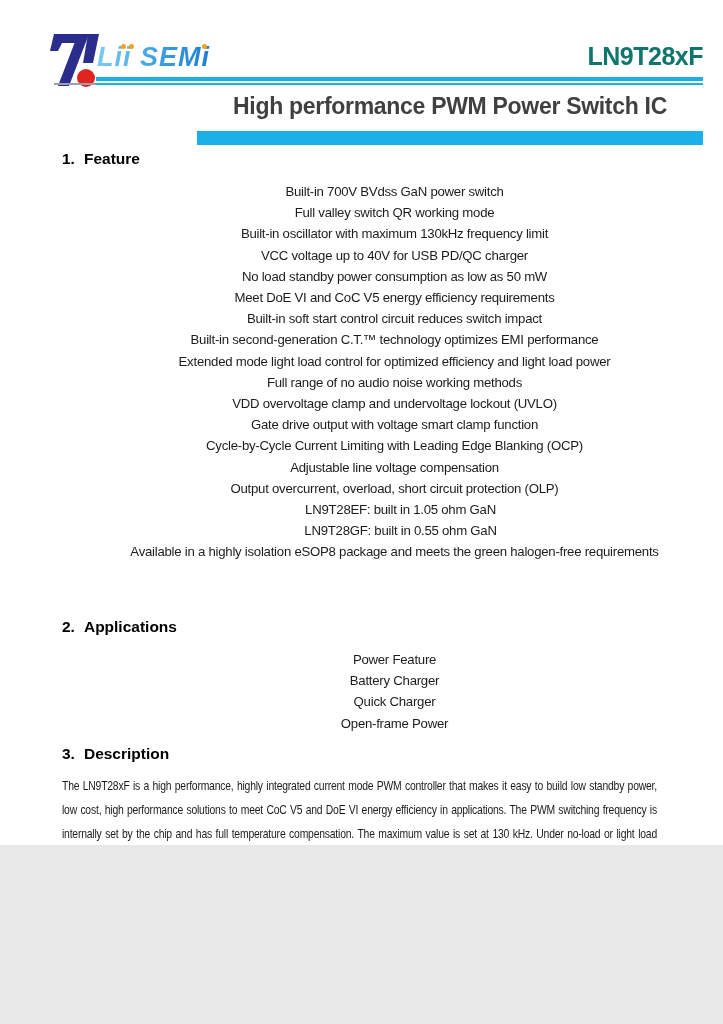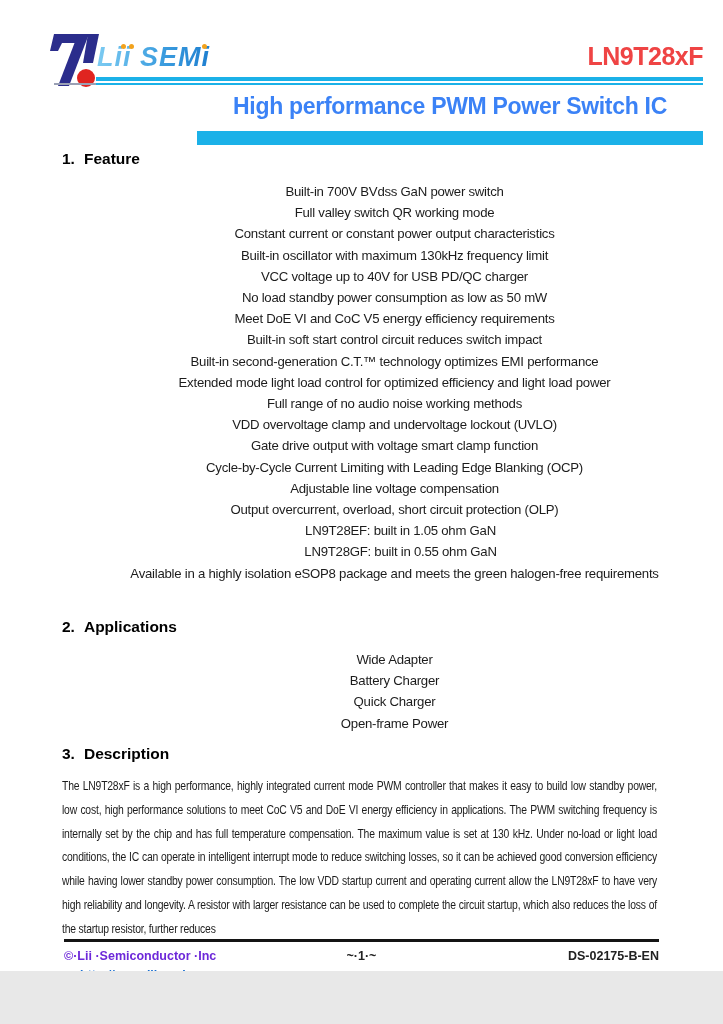--- a/index.html
+++ b/index.html
@@ -5,48 +5,48 @@
   :root{
     --accent-cyan:#1BB1E8;
     --logo-navy:#2B2D8C;
     --logo-red:#E02420;
     --link-blue:#1A6FD0;
     --ink:#1c1c1c;
   }
   *{margin:0;padding:0;box-sizing:border-box;}
   html,body{background:#e8e8e8;}
   .page{
-    position:relative;width:723px;height:971px;background:#ffffff;
+    position:relative;width:723px;height:845px;background:#ffffff;
     font-family:"Liberation Sans", sans-serif;color:var(--ink);
     margin:0 auto;overflow:hidden;
   }
   
   .logo{position:absolute;left:50px;top:31px;width:170px;height:56px;}
   .logo-mark{position:absolute;left:0;top:1px;}
   .logo-text{
     position:absolute;left:47px;top:11px;
     font-size:27px;font-weight:bold;font-style:italic;letter-spacing:1px;
     background:linear-gradient(90deg,#7CCBF2 0%,#3E9FE0 55%,#1E7FD0 100%);
     -webkit-background-clip:text;background-clip:text;color:transparent;
     white-space:nowrap;
   }
   .idot{position:absolute;width:5px;height:5px;border-radius:50%;background:#F2A21C;top:13px;}
   .idot.d1{left:71px;}
   .idot.d2{left:79px;}
   .idot.d3{left:152px;}
   .part-number{
     position:absolute;right:20px;top:42px;
-    font-size:25px;font-weight:bold;letter-spacing:-0.5px;color:#ef4444;
+    font-size:25px;font-weight:bold;letter-spacing:-0.5px;color:#0f766e;
   }
   .rule-cyan-main{position:absolute;left:96px;top:77px;width:607px;height:4px;background:var(--accent-cyan);}
   .rule-cyan-thin{position:absolute;left:96px;top:83px;width:607px;height:2px;background:var(--accent-cyan);}
   .rule-gray-left{position:absolute;left:54px;top:83px;width:42px;height:2px;background:#9aa0b4;}
   .title-block{position:absolute;left:197px;top:92px;width:506px;}
   .doc-title{
-    font-size:23px;font-weight:bold;letter-spacing:-0.3px;color:#3b82f6;
+    font-size:23px;font-weight:bold;letter-spacing:-0.3px;color:#404040;
     text-align:center;line-height:28px;white-space:nowrap;
   }
   .title-bar{width:100%;height:14px;background:var(--accent-cyan);margin-top:11px;}
   
   .section{position:absolute;left:62px;width:640px;}
   #feature-section{top:149px;}
   #applications-section{top:617px;}
   #description-section{top:744px;}
   .sec-heading{display:flex;font-size:15.5px;font-weight:bold;color:#000;line-height:19px;}
   .sec-heading .hnum{margin-right:9px;}
@@ -104,21 +104,20 @@
 
   <div class="section" id="feature-section">
     <div class="sec-heading">
       <span class="hnum">1.</span>
       <span>Feature</span>
     </div>
     <ul class="plain-list">
 
     <li>Built-in 700V BVdss GaN power switch</li>
         <li>Full valley switch QR working mode</li>
-        <li>Constant current or constant power output characteristics</li>
         <li>Built-in oscillator with maximum 130kHz frequency limit</li>
         <li>VCC voltage up to 40V for USB PD/QC charger</li>
         <li>No load standby power consumption as low as 50 mW</li>
         <li>Meet DoE VI and CoC V5 energy efficiency requirements</li>
         <li>Built-in soft start control circuit reduces switch impact</li>
         <li>Built-in second-generation C.T.™ technology optimizes EMI performance</li>
         <li>Extended mode light load control for optimized efficiency and light load power</li>
         <li>Full range of no audio noise working methods</li>
         <li>VDD overvoltage clamp and undervoltage lockout (UVLO)</li>
         <li>Gate drive output with voltage smart clamp function</li>
@@ -131,21 +130,21 @@
       </ul>
   </div>
 
   <div class="section" id="applications-section">
     <div class="sec-heading">
       <span class="hnum">2.</span>
       <span>Applications</span>
     </div>
     <ul class="plain-list">
 
-    <li>Wide Adapter</li>
+    <li>Power Feature</li>
         <li>Battery Charger</li>
         <li>Quick Charger</li>
         <li>Open-frame Power</li>
       </ul>
   </div>
 
   <div class="section" id="description-section">
     <div class="sec-heading">
       <span class="hnum">3.</span>
       <span>Description</span>

